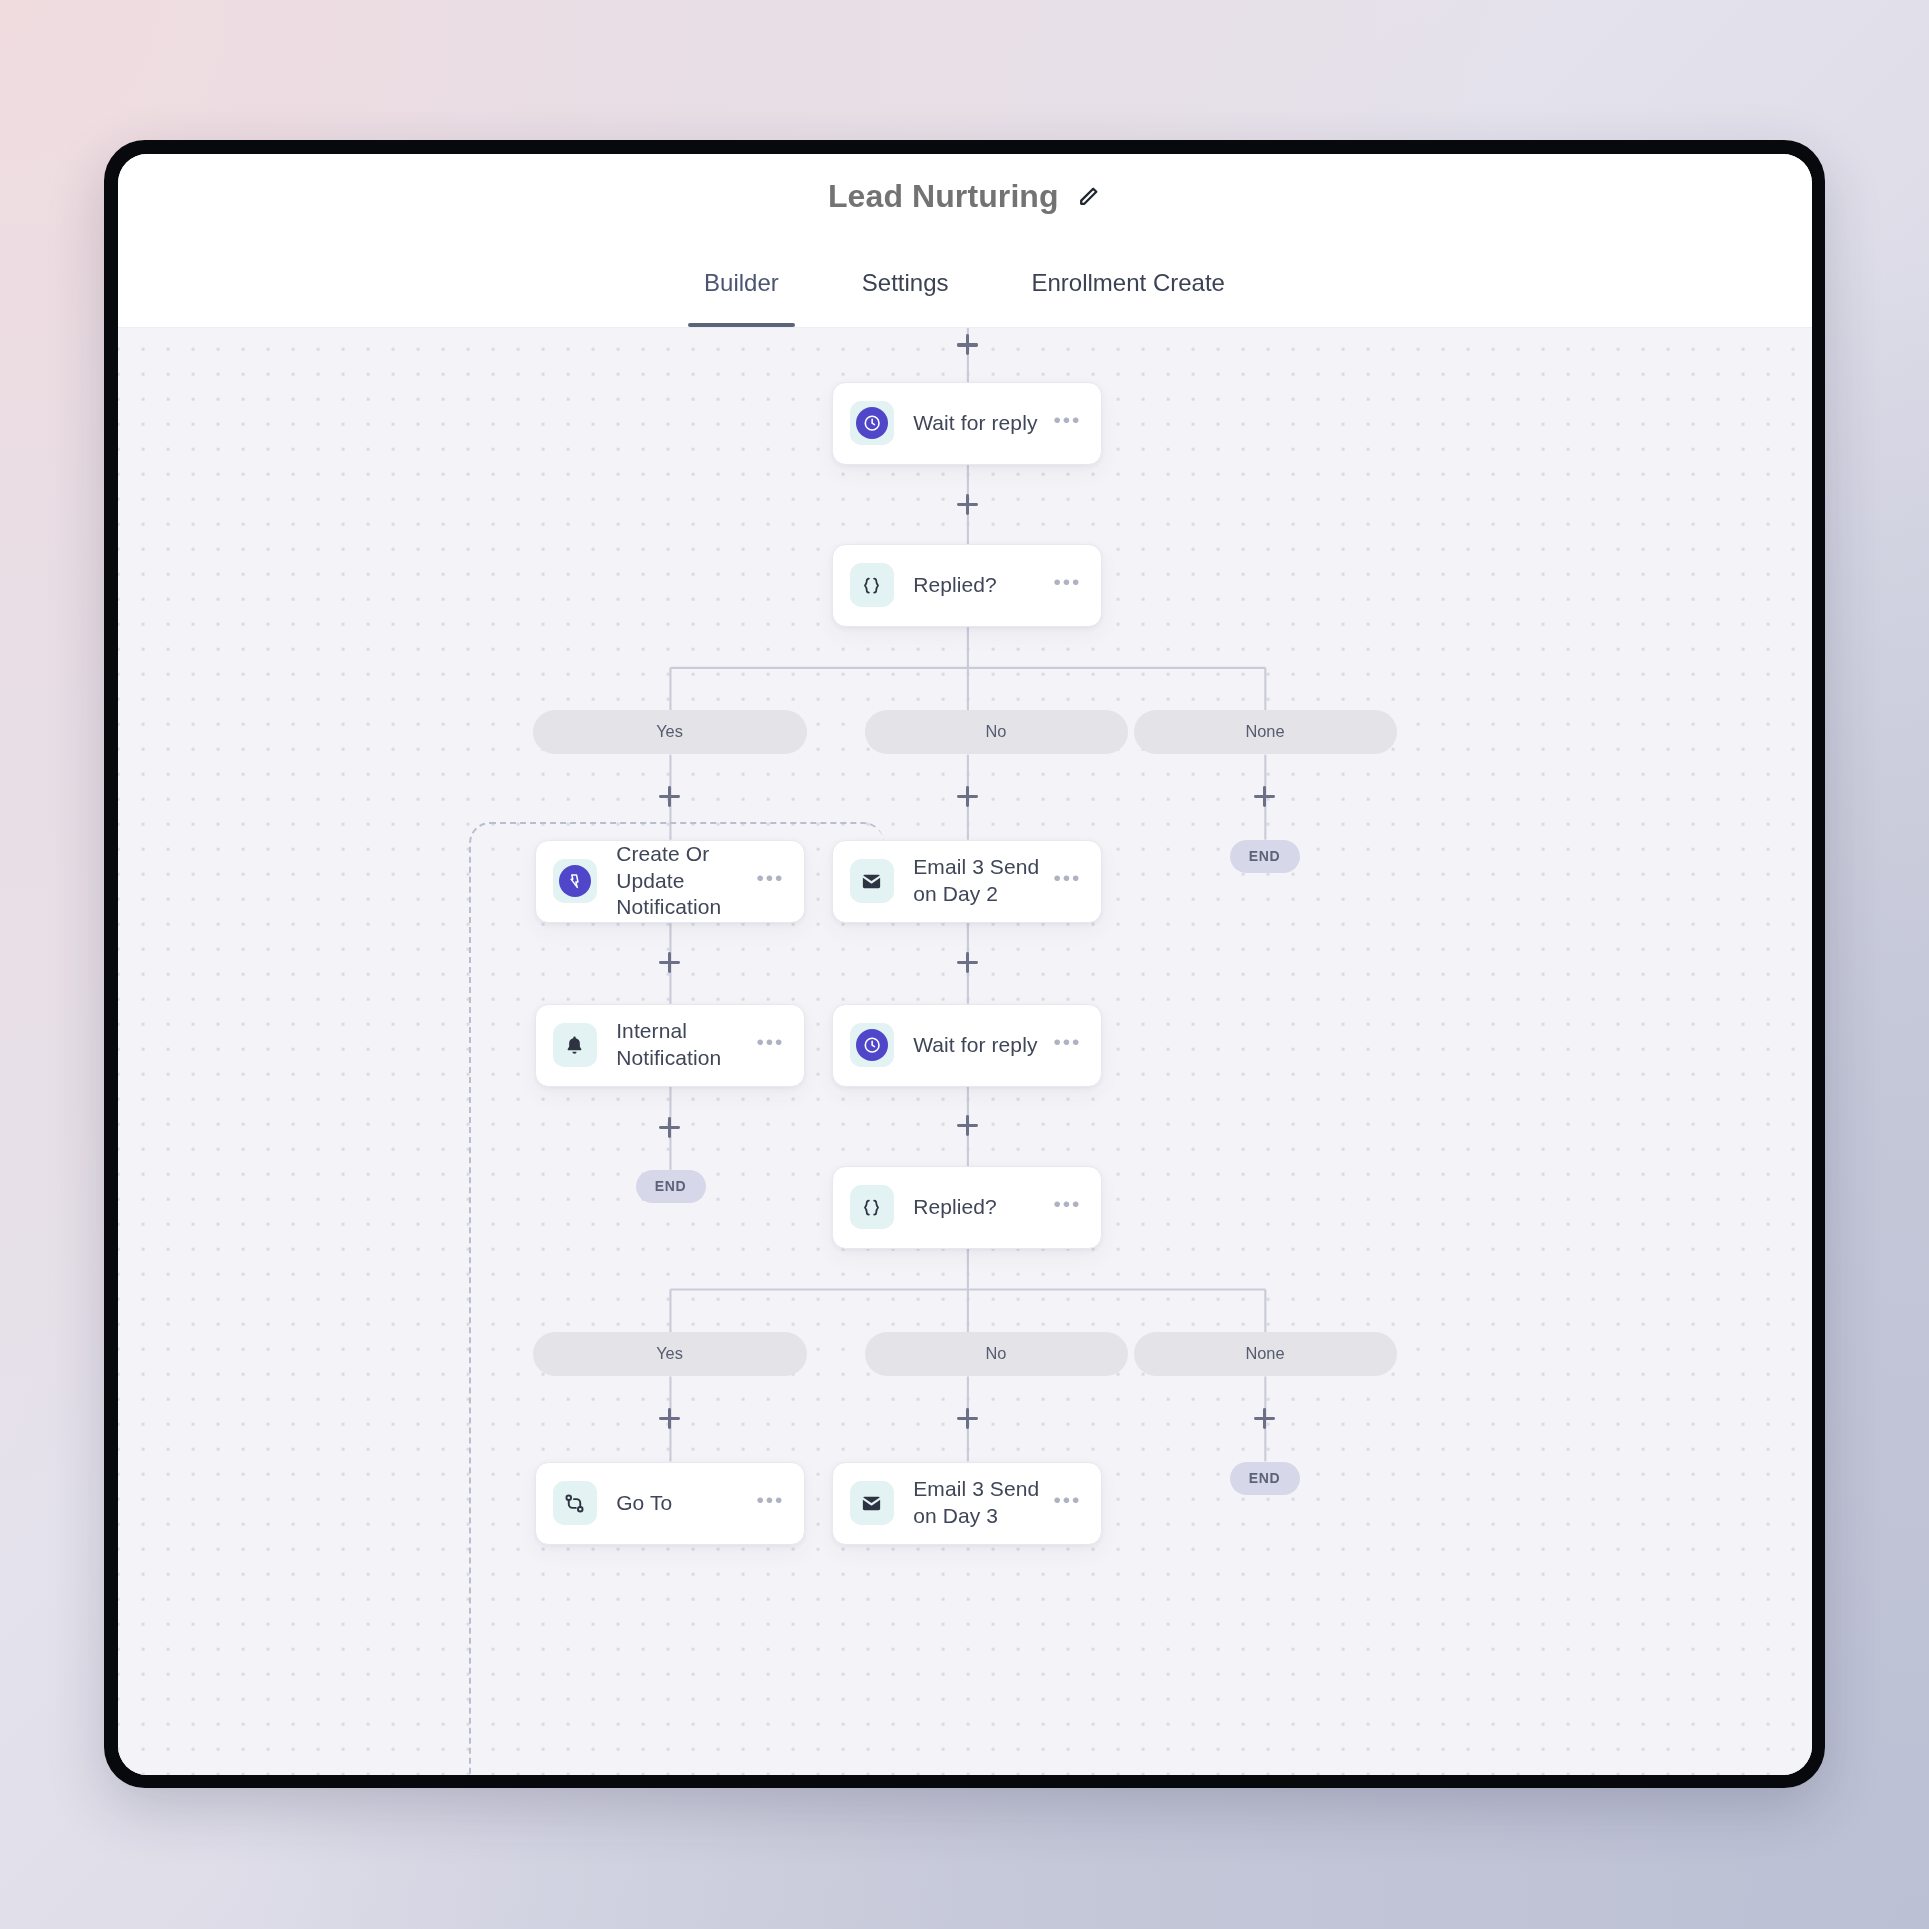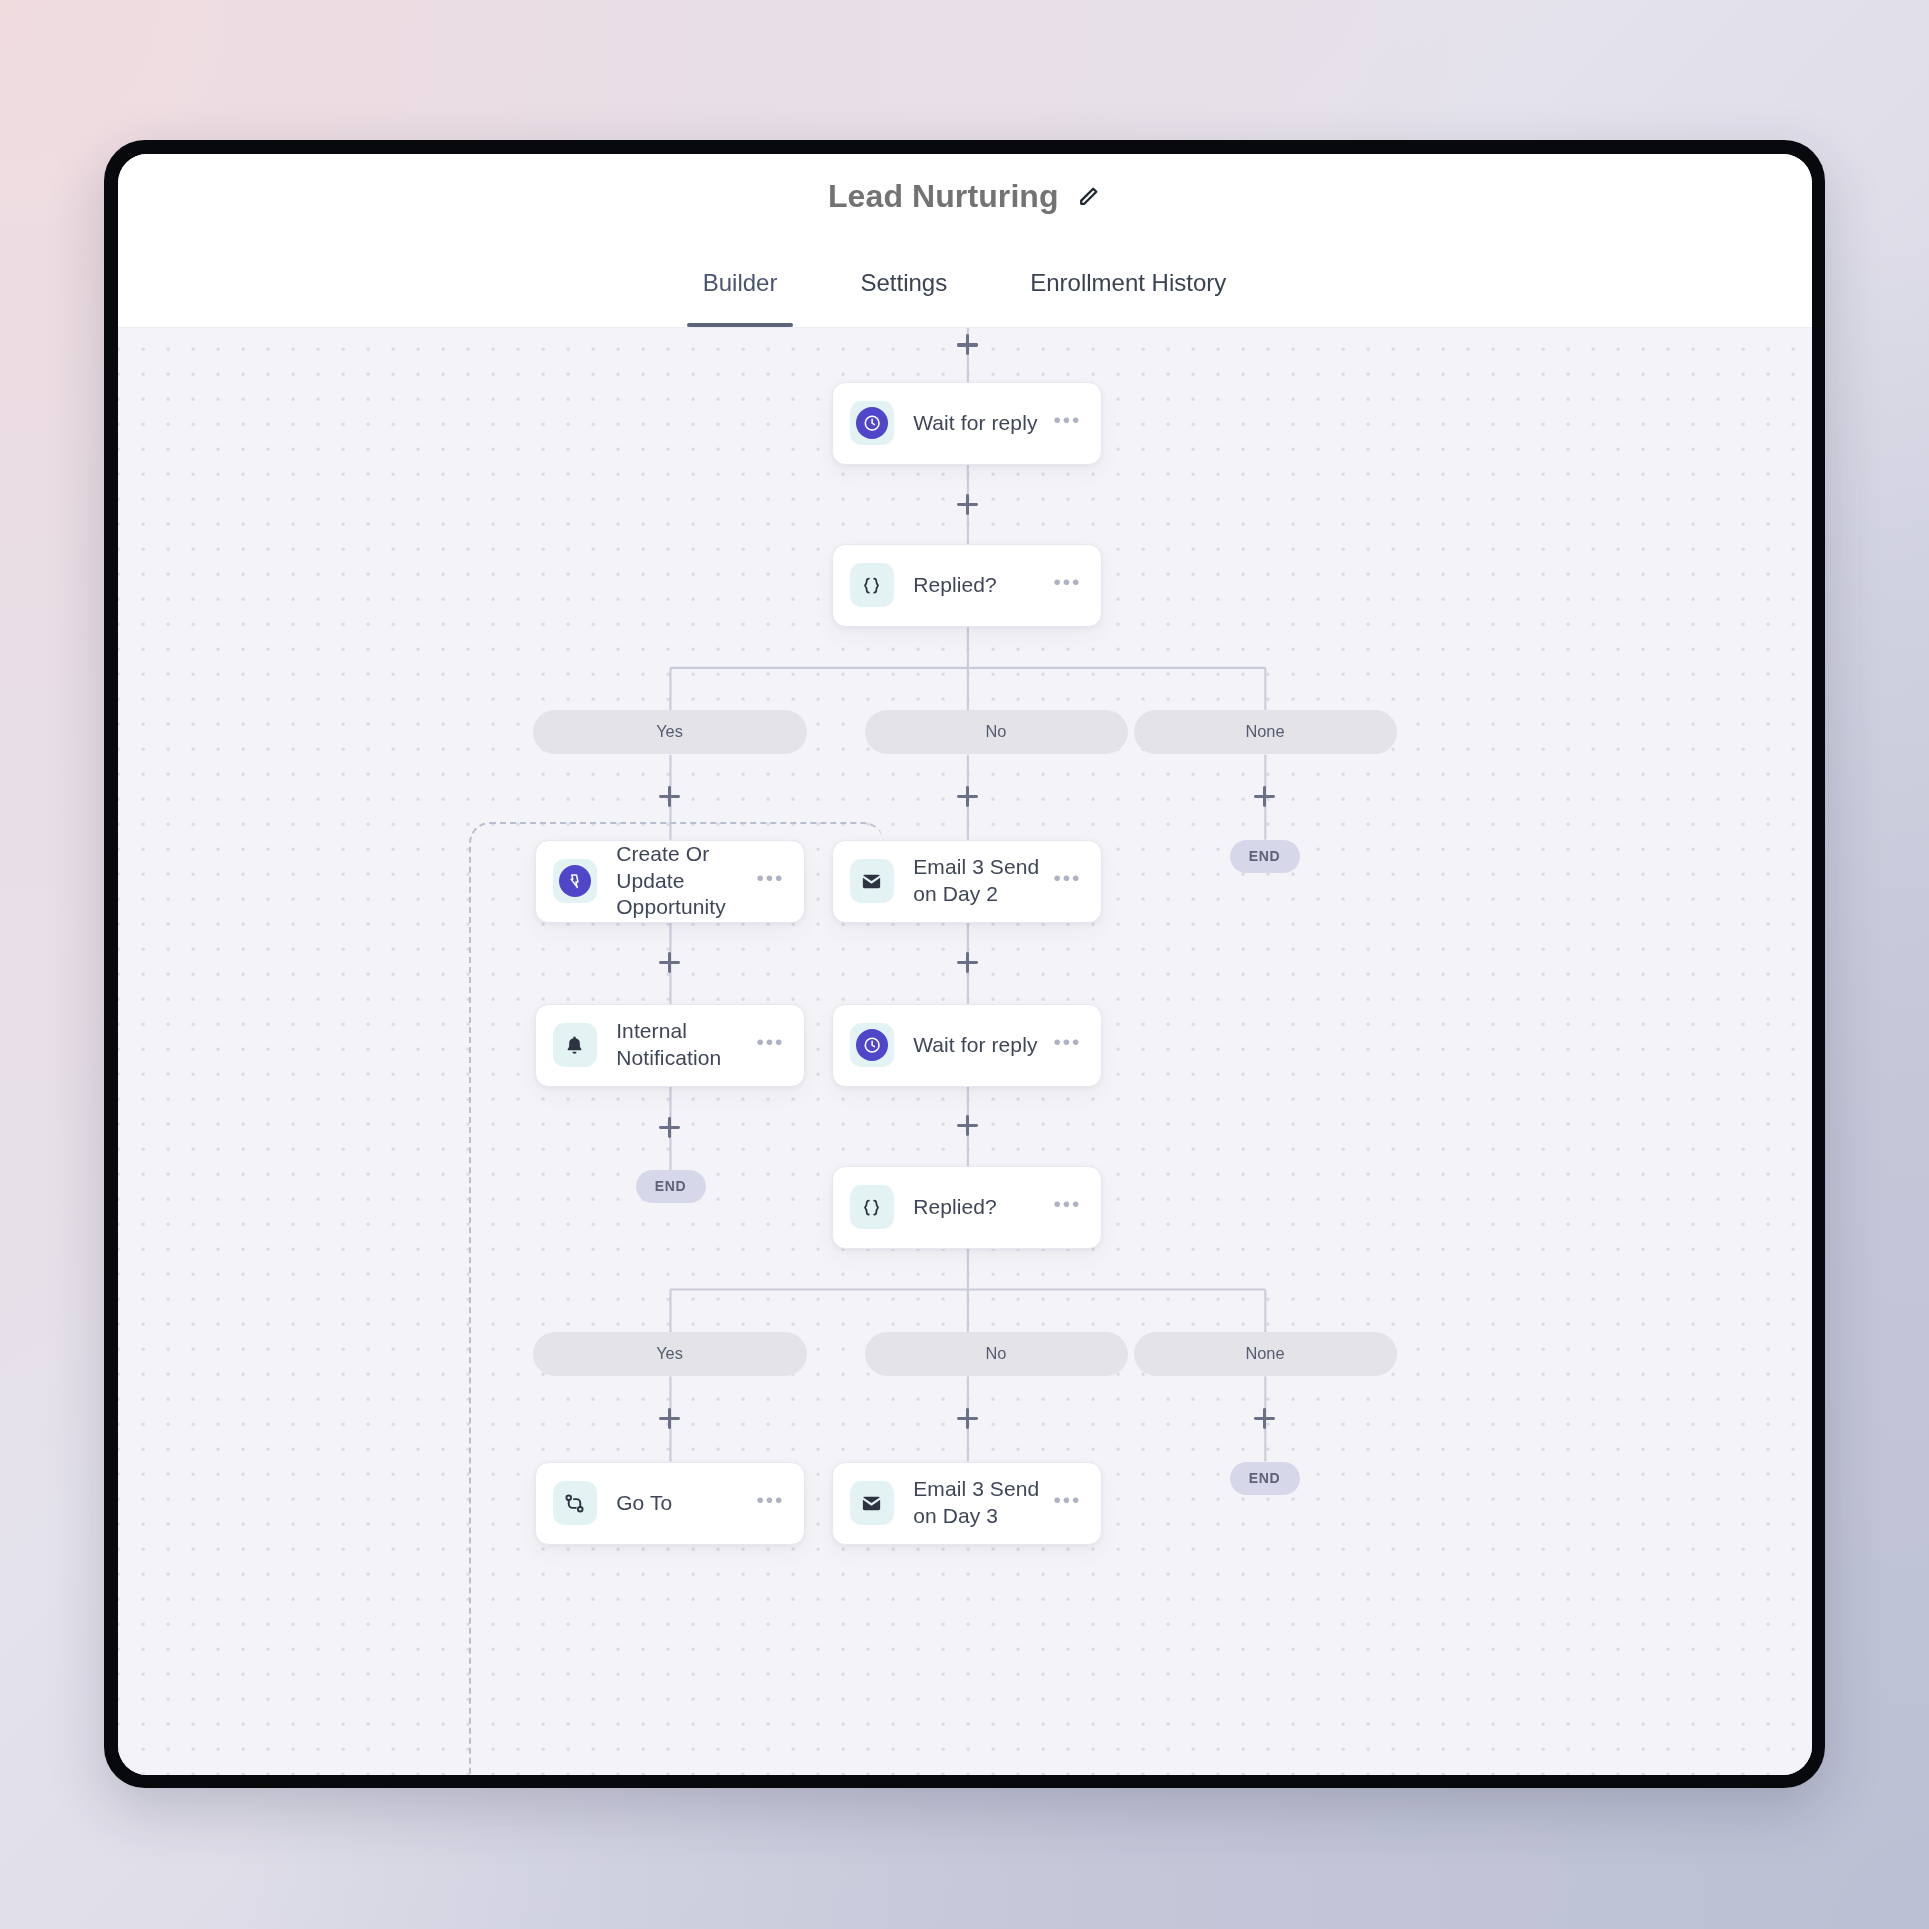--- a/index.html
+++ b/index.html
@@ -237,21 +237,21 @@
       </div>
 
       <div id="tabbar">
         <div class="tab active">
             <span>Builder</span>
           </div>
         <div class="tab">
             <span>Settings</span>
           </div>
         <div class="tab">
-            <span>Enrollment History</span>
+            <span>Enrollment Create</span>
           </div>
       </div>
 
       <div id="canvas">
         <div id="flow">
 
           <svg id="wires" viewBox="0 0 1754 1560" preserveAspectRatio="none">
             <g stroke="#c9cbd9" stroke-width="2.2" fill="none">
 
               <path d="M880 0 V 56"></path>
@@ -342,21 +342,21 @@
           </div>
 
           <div class="node" style="left:417px; top:512px; width:270px; height:83px;">
             <span class="ico">
               <span class="circ">
                 <svg width="16.4" height="16.4" viewBox="0 0 24 24" fill="none" stroke="#ffffff" stroke-width="2.2" stroke-linecap="round" stroke-linejoin="round">
                   <path d="M14 3H7l1.5 6H6l9 12-2-8h3z"></path>
                 </svg>
               </span>
             </span>
-            <span class="label" style="max-width:153px;">Create Or Update Opportunity</span>
+            <span class="label" style="max-width:153px;">Create Or Update Notification</span>
             <span class="dots">•••</span>
           </div>
 
           <div class="node" style="left:714px; top:512px; width:270px; height:83px;">
             <span class="ico">
               <svg width="23" height="23" viewBox="0 0 24 24" fill="#2d3340">
                 <path d="M3 8.2v9.3c0 .9.7 1.5 1.6 1.5h14.8c.9 0 1.6-.6 1.6-1.5V8.2l-8.2 5.6a1.5 1.5 0 0 1-1.6 0z"></path>
                 <path d="M12 11.6 20.6 5.8A1.6 1.6 0 0 0 19.4 5H4.6a1.6 1.6 0 0 0-1.2.8z"></path>
               </svg>
             </span>

